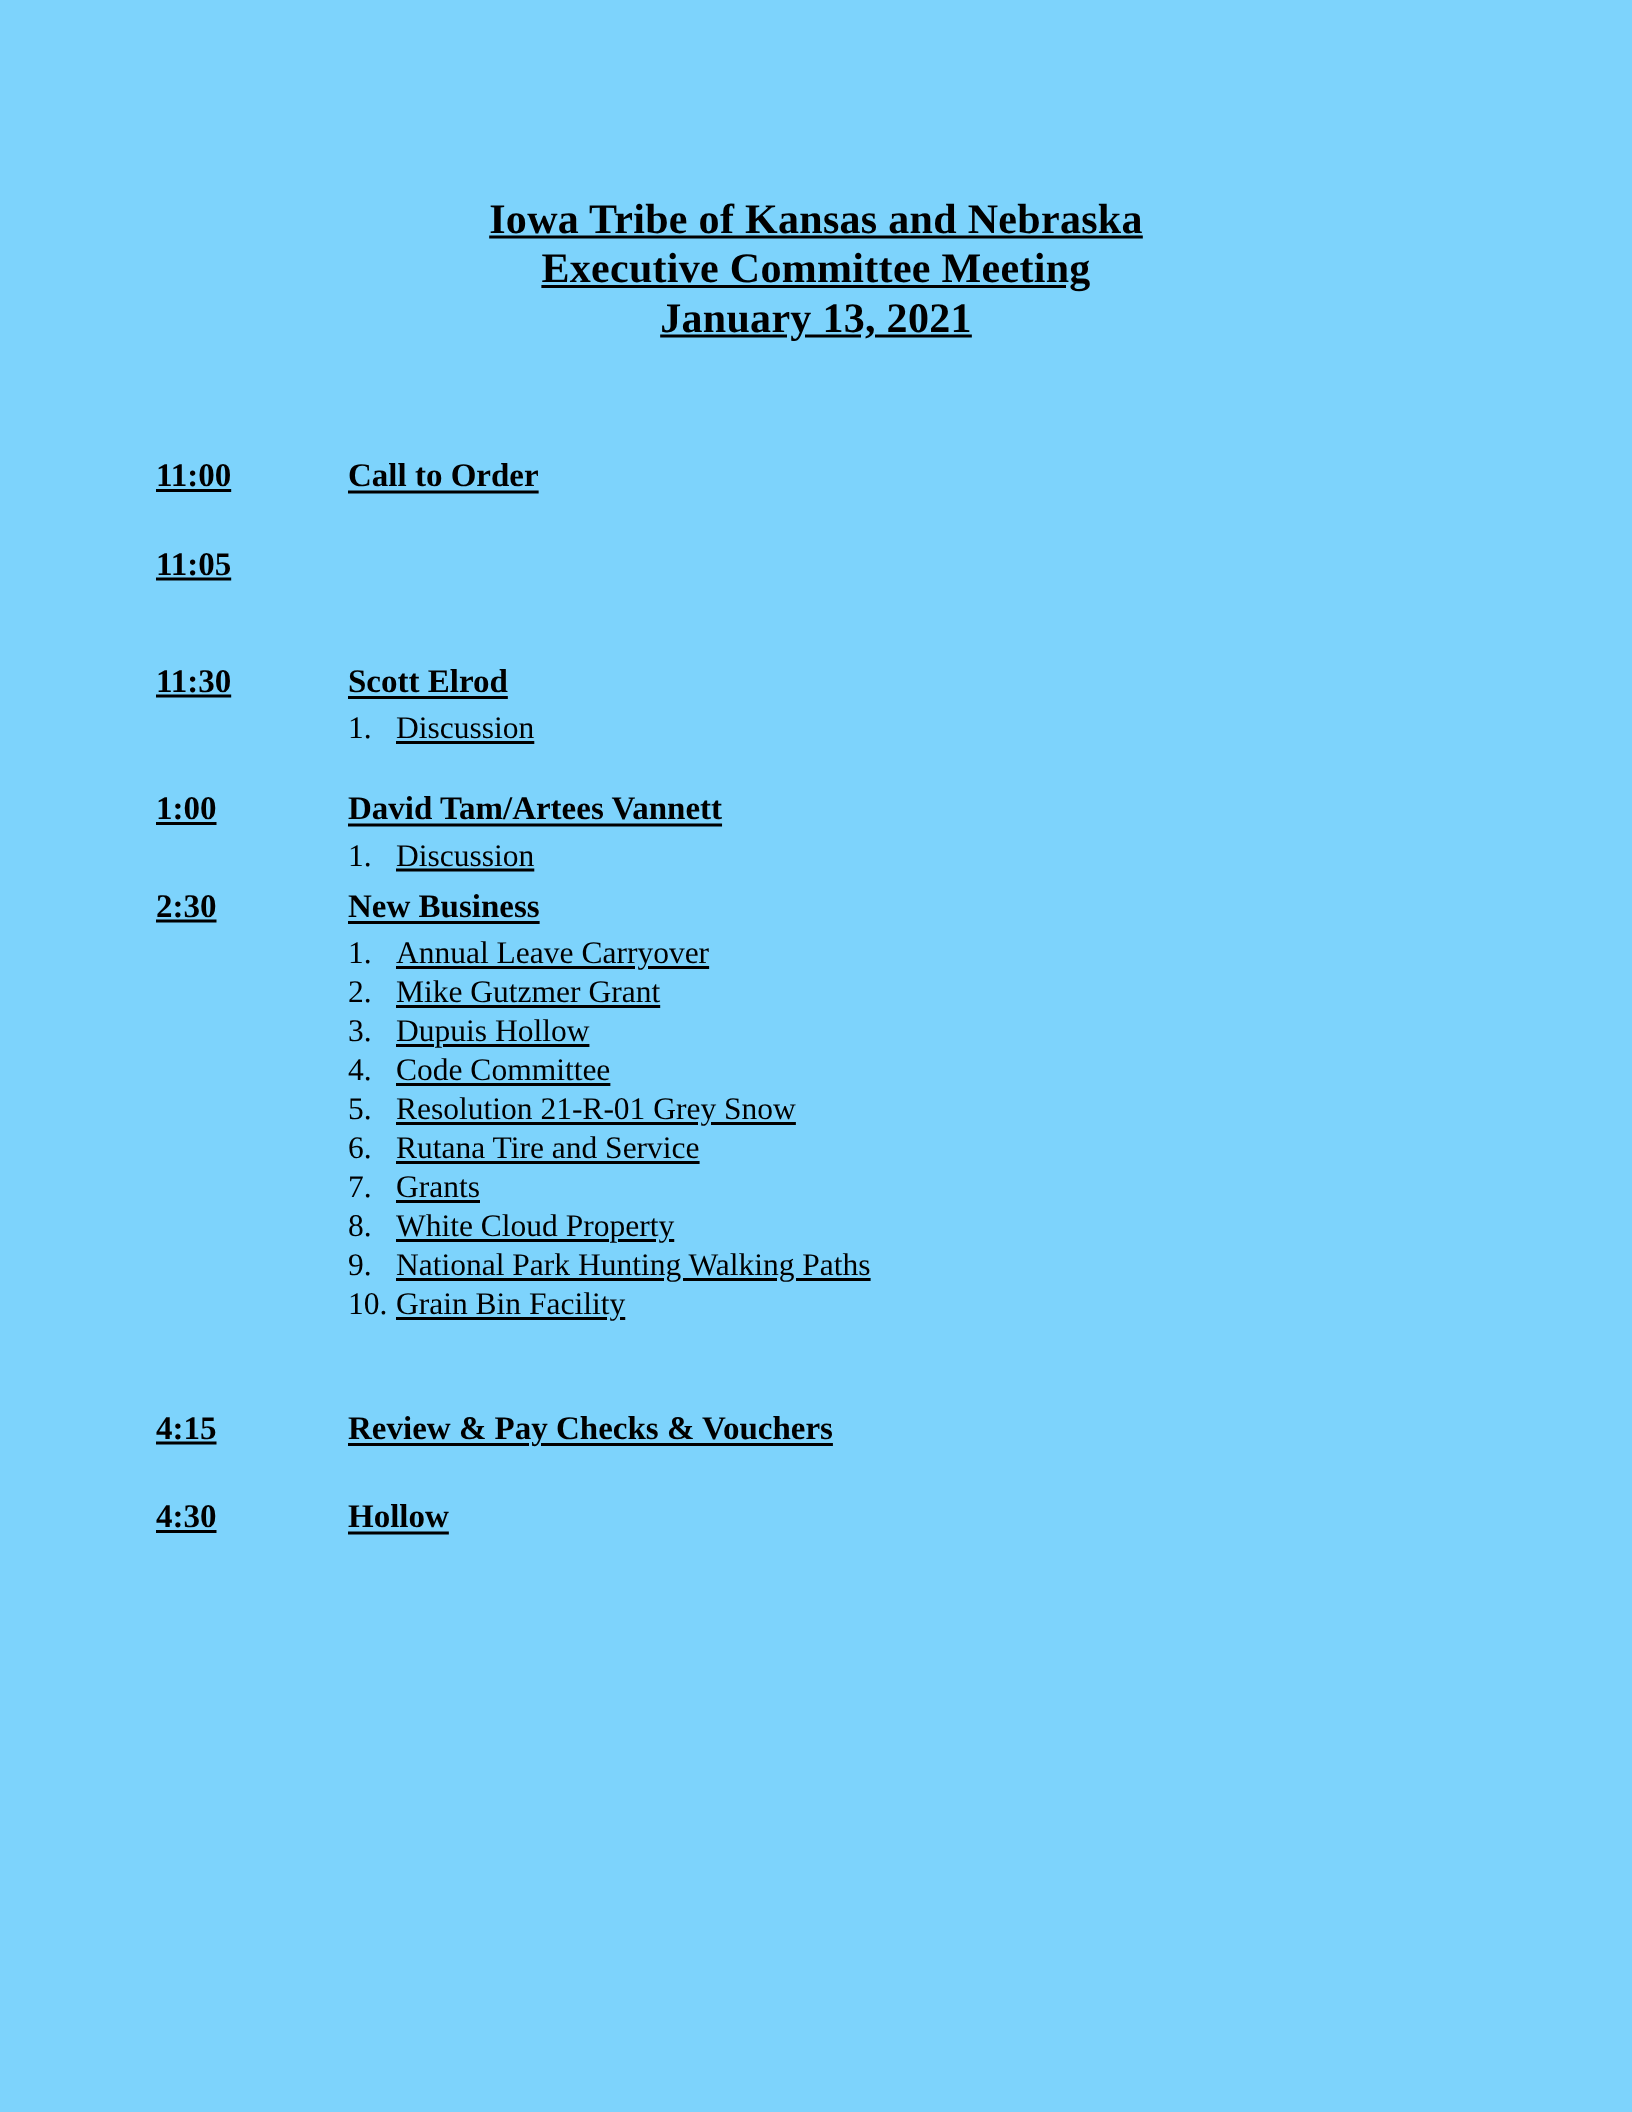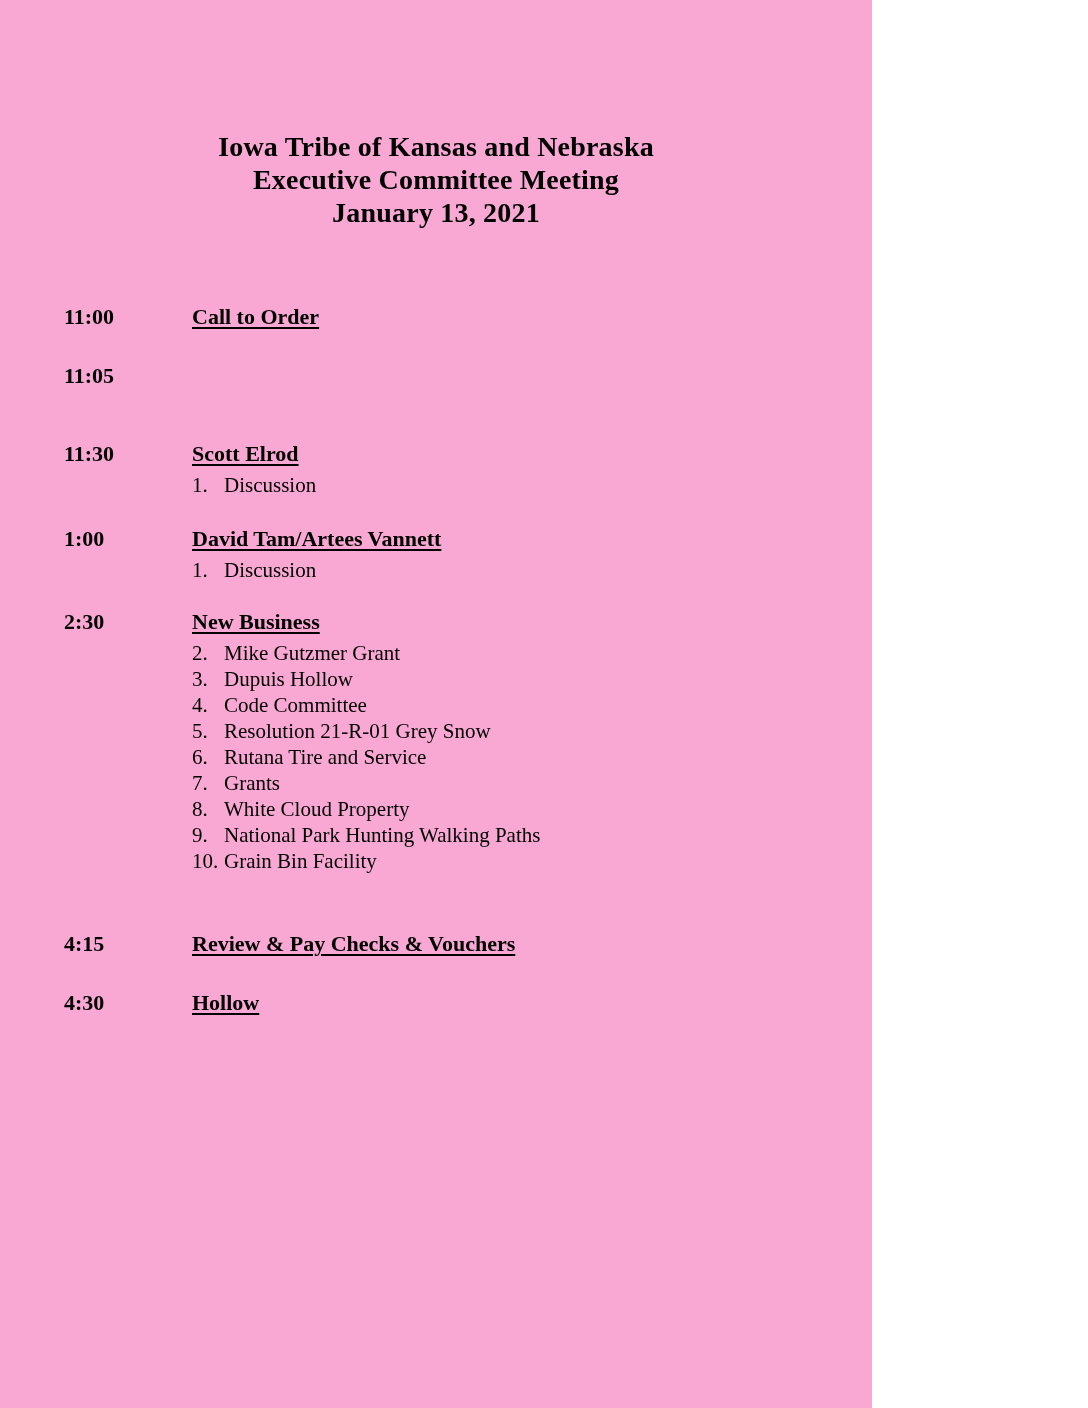--- a/index.html
+++ b/index.html
@@ -2,46 +2,47 @@
 <html><head>
 <meta charset="utf-8">
 <style>
   html, body {
     margin: 0;
     padding: 0;
     background: #ffffff;
   }
   .page {
     position: relative;
-    width: 872px;
+    width: 1088px;
     height: 1408px;
-    background: #f9a8d4;
+    background: #7dd3fc;
     color: #000000;
     font-family: "Liberation Serif", "DejaVu Serif", serif;
     overflow: hidden;
+    text-decoration: underline;
   }
   .title-block {
     padding-top: 130px;
     text-align: center;
     font-weight: bold;
     font-size: 28px;
     line-height: 33px;
     letter-spacing: 0.2px;
   }
   .agenda {
     margin-top: 73px;
-    padding-left: 64px;
+    padding-left: 104px;
   }
   .section {
     display: flex;
     align-items: flex-start;
     margin-bottom: 26px;
   }
   .section:nth-child(2) { margin-bottom: 48px; }
-  .section:nth-child(4) { margin-bottom: 24px; }
+  .section:nth-child(4) { margin-bottom: 6px; }
   .section:nth-child(5) { margin-bottom: 55px; }
   .time {
     flex: 0 0 128px;
     font-weight: bold;
     font-size: 22px;
     line-height: 30px;
   }
   .content {
     flex: 1 1 auto;
   }
@@ -93,20 +94,21 @@
       </div>
       <div class="section">
         <div class="time">1:00</div>
         <div class="content"><div class="heading">David Tam/Artees Vannett</div><div class="items">
             <div class="item"><span class="num">1.</span><span class="text">Discussion</span></div>
           </div></div>
       </div>
       <div class="section">
         <div class="time">2:30</div>
         <div class="content"><div class="heading">New Business</div><div class="items">
+            <div class="item"><span class="num">1.</span><span class="text">Annual Leave Carryover</span></div>
             <div class="item"><span class="num">2.</span><span class="text">Mike Gutzmer Grant</span></div>
             <div class="item"><span class="num">3.</span><span class="text">Dupuis Hollow</span></div>
             <div class="item"><span class="num">4.</span><span class="text">Code Committee</span></div>
             <div class="item"><span class="num">5.</span><span class="text">Resolution 21-R-01 Grey Snow</span></div>
             <div class="item"><span class="num">6.</span><span class="text">Rutana Tire and Service</span></div>
             <div class="item"><span class="num">7.</span><span class="text">Grants</span></div>
             <div class="item"><span class="num">8.</span><span class="text">White Cloud Property</span></div>
             <div class="item"><span class="num">9.</span><span class="text">National Park Hunting Walking Paths</span></div>
             <div class="item"><span class="num">10.</span><span class="text">Grain Bin Facility</span></div>
           </div></div>

